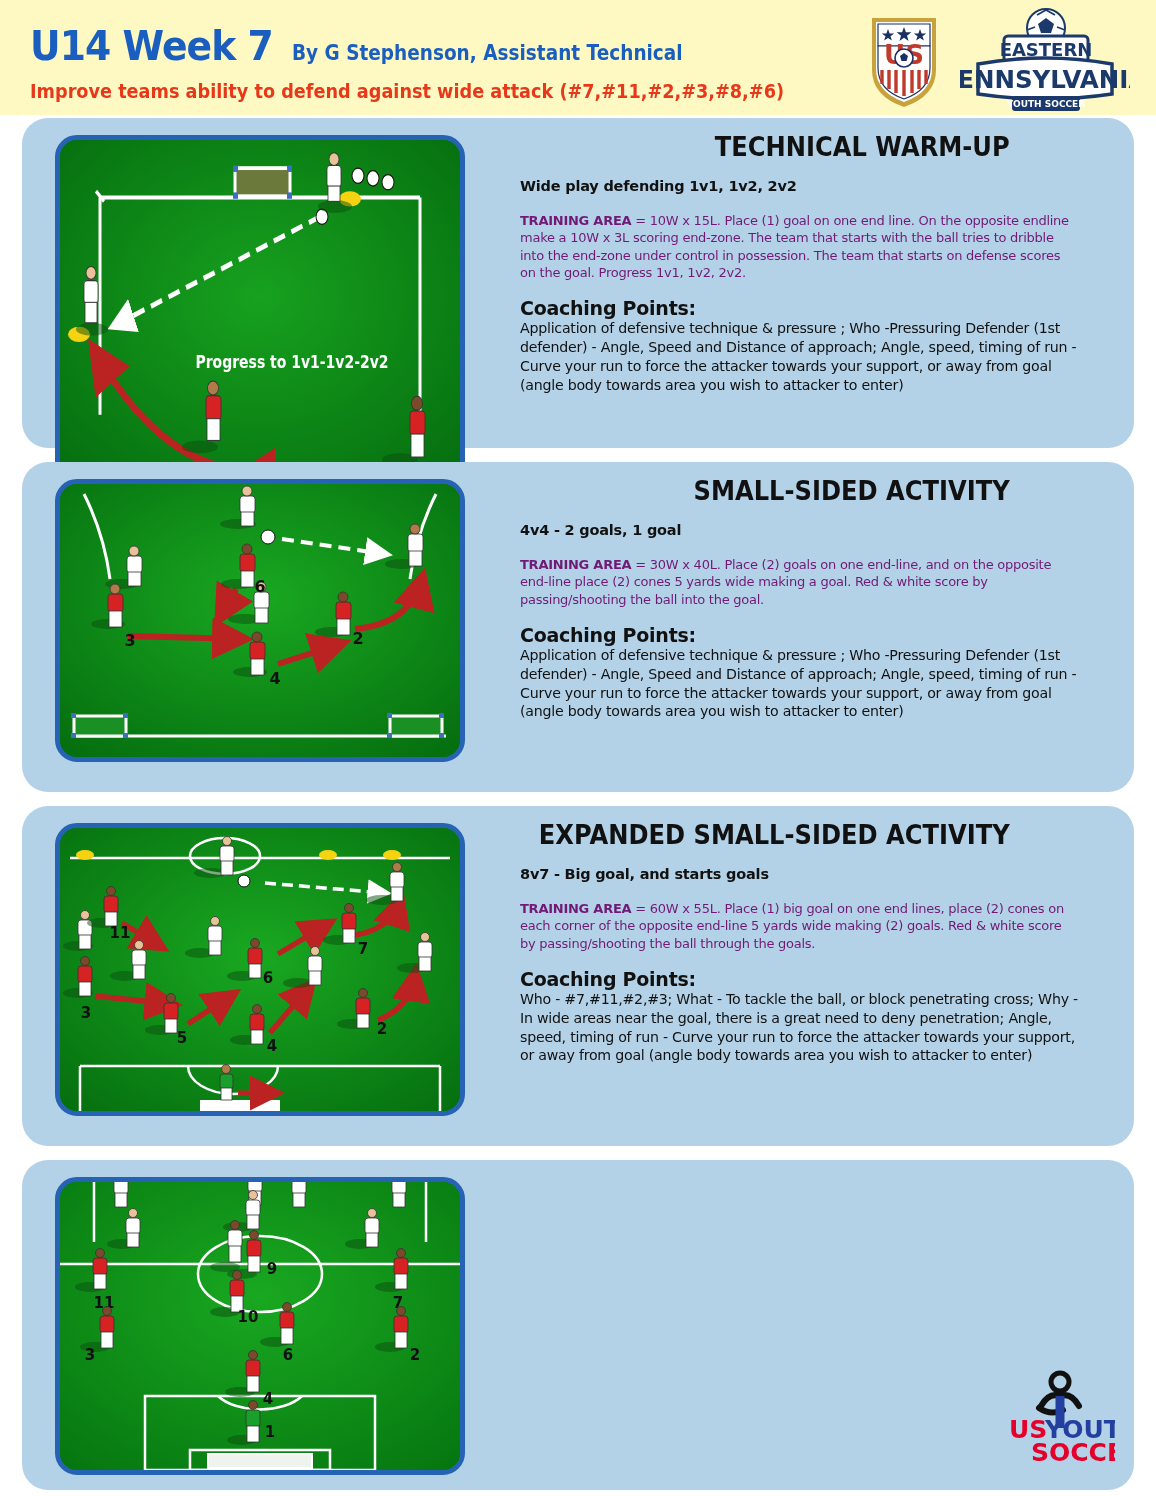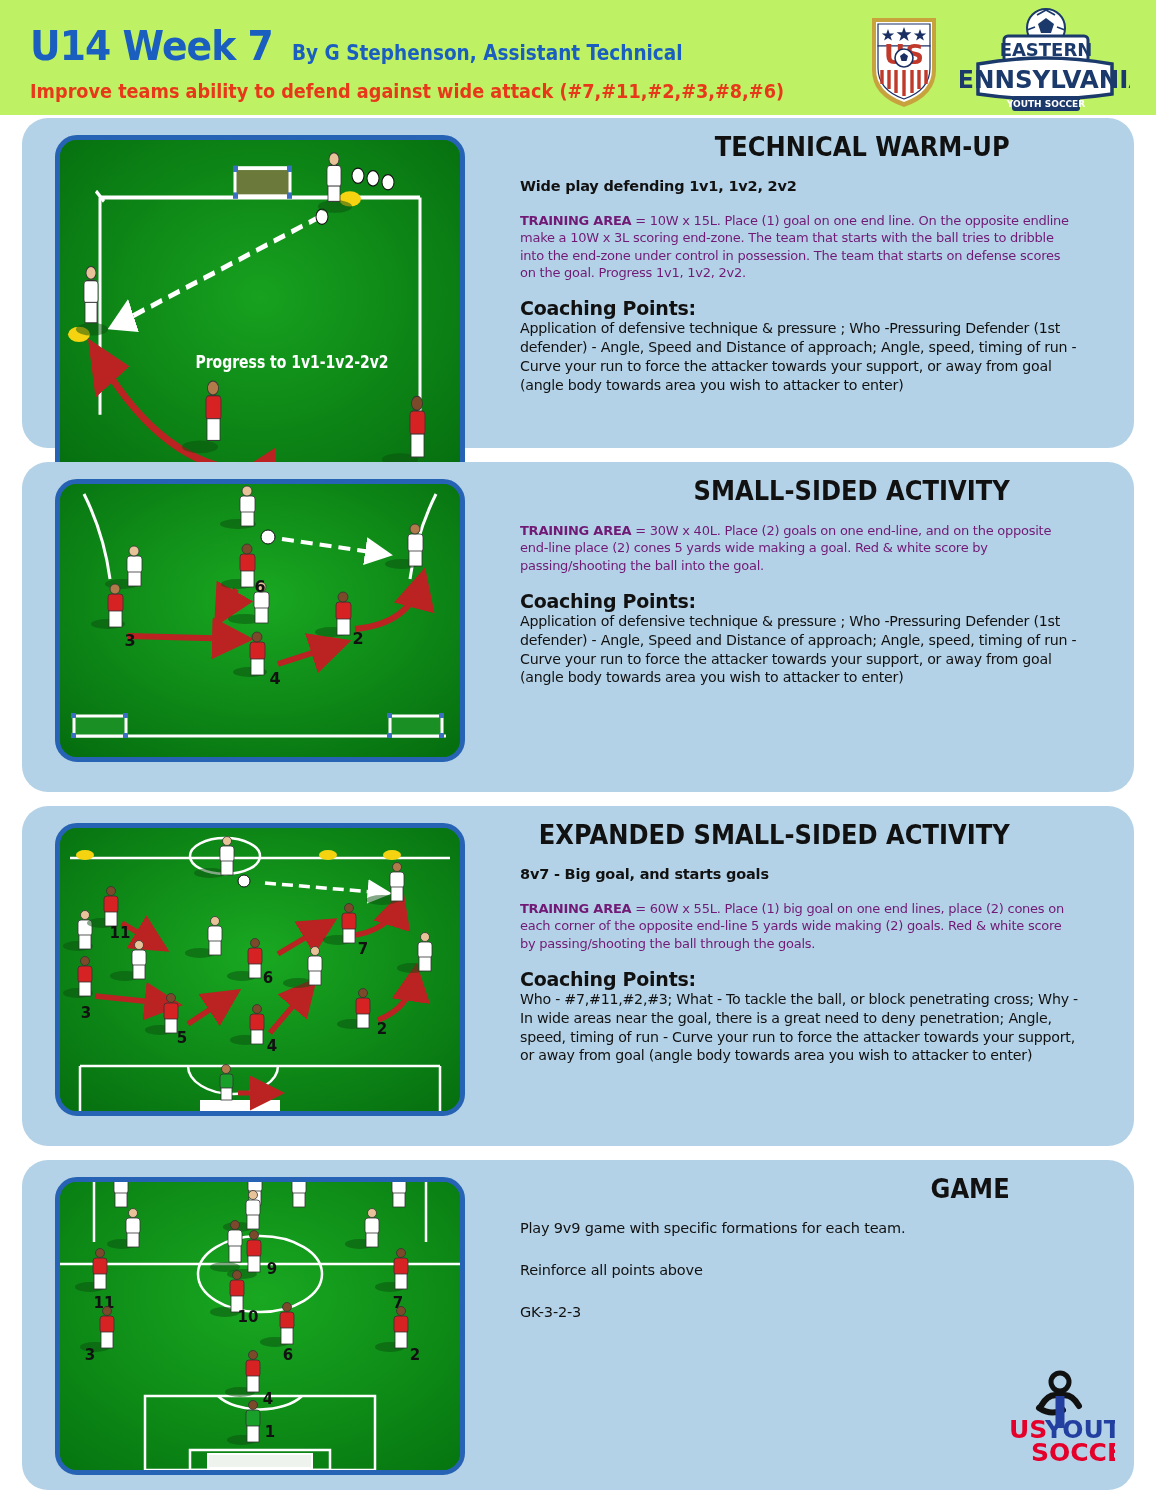--- a/index.html
+++ b/index.html
@@ -13,21 +13,21 @@
     position: relative;
     font-family: "Liberation Sans", sans-serif;
     overflow: hidden;
   }
 
   
   .header {
     position: absolute;
     left: 0; top: 0;
     width: 1156px; height: 115px;
-    background: #bef264;
+    background: #fef9c3;
   }
   .title-row {
     position: absolute;
     left: 30px; top: 22px;
     display: flex;
     align-items: baseline;
     gap: 14px;
   }
   .title-main {
     font-family: "DejaVu Sans", sans-serif;
@@ -412,20 +412,21 @@
         <circle cx="283" cy="113" r="5" fill="#7a4a2a" stroke="#333" stroke-width="0.8"></circle>
         <rect x="277" y="135" width="13" height="16" fill="#ffffff" stroke="#333" stroke-width="0.8"></rect>
       </g>
       <text x="298" y="160" font-family="DejaVu Sans, sans-serif" font-size="16" font-weight="bold" fill="#111" text-anchor="middle">2</text>
     </svg>
   </div>
 
   <div class="content">
     <div class="section-heading">SMALL-SIDED ACTIVITY</div>
     <div class="body-col">
+      <p class="subtitle">4v4 - 2 goals, 1 goal</p>
       <p class="para">
         <b>TRAINING AREA</b><span> = 30W x 40L. Place (2) goals on one end-line, and on the opposite end-line place (2) cones 5 yards wide making a goal. Red &amp; white score by passing/shooting the ball into the goal.</span>
       </p>
       <p class="cp-label">Coaching Points:</p>
       <p class="cp-text">Application of defensive technique &amp; pressure ; Who -Pressuring Defender (1st defender) - Angle, Speed and Distance of approach; Angle, speed, timing of run - Curve your run to force the attacker towards your support, or away from goal (angle body towards area you wish to attacker to enter)</p>
     </div>
   </div>
 </div>
 
 <div class="panel" id="panel-3">
@@ -721,28 +722,20 @@
       <g>
         <ellipse cx="182" cy="258" rx="15" ry="5" fill="#0a4f0d" opacity="0.5"></ellipse>
         <rect x="186" y="228" width="14" height="17" rx="3" fill="#18a02a" stroke="#333" stroke-width="0.8"></rect>
         <circle cx="193" cy="223" r="4.5" fill="#7a4a2a" stroke="#333" stroke-width="0.8"></circle>
         <rect x="187" y="244" width="12" height="16" fill="#ffffff" stroke="#333" stroke-width="0.8"></rect>
       </g>
       <text x="210" y="255" font-family="DejaVu Sans, sans-serif" font-size="15" font-weight="bold" fill="#111" text-anchor="middle">1</text>
     </svg>
   </div>
 
-  <div class="content">
-    <div class="section-heading">GAME</div>
-    <div class="body-col">
-      <p class="game-line">Play 9v9 game with specific formations for each team.</p>
-      <p class="game-line">Reinforce all points above</p>
-      <p class="game-line">GK-3-2-3</p>
-    </div>
-  </div>
 
 </div>
 
 <div class="usys">
   <svg viewBox="0 0 110 104" class="field-svg">
     <circle cx="55" cy="16" r="9" fill="none" stroke="#111111" stroke-width="5"></circle>
     <path d="M36 40 Q44 26 55 30 Q66 26 74 40" fill="none" stroke="#111111" stroke-width="6" stroke-linecap="round"></path>
     <path d="M34 42 Q46 50 58 44" fill="none" stroke="#111111" stroke-width="6" stroke-linecap="round"></path>
     <path d="M55 30 L55 62" stroke="#2340a0" stroke-width="9"></path>
     <text x="4" y="72" font-family="DejaVu Sans, sans-serif" font-size="25" font-weight="bold" fill="#e4002b">US</text>

